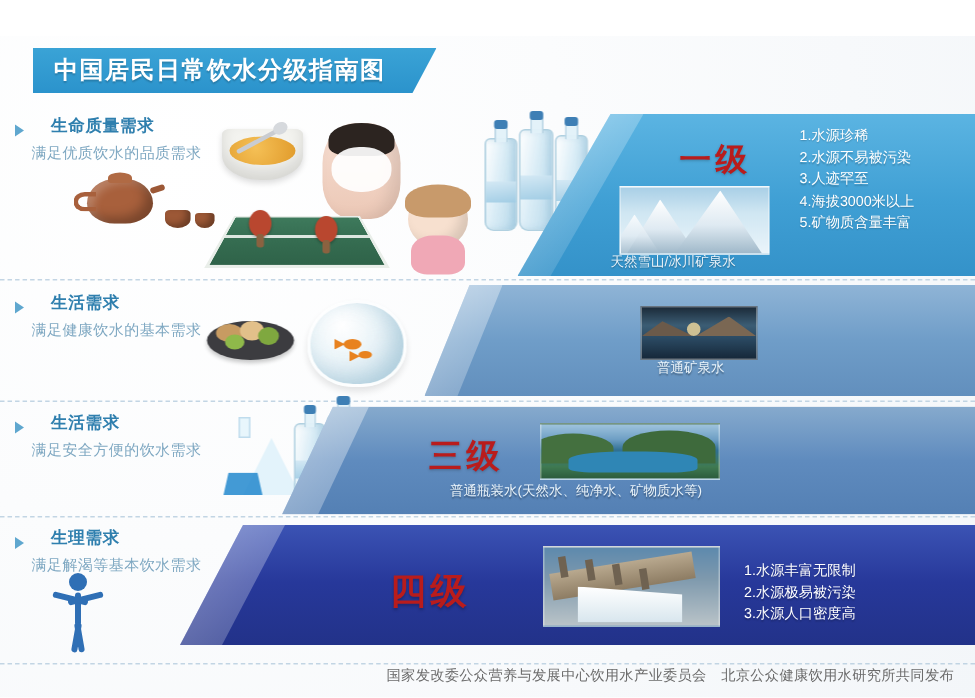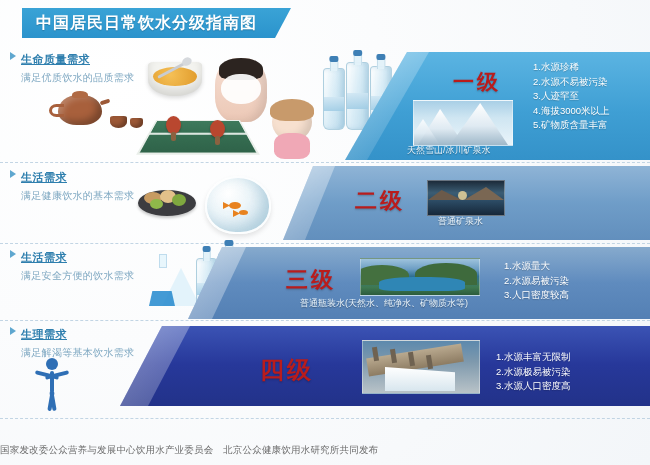--- a/index.html
+++ b/index.html
@@ -2,21 +2,21 @@
 <html><head>
 <meta charset="utf-8">
 <style>
   html,body{margin:0;padding:0;}
   body{
     width:650px;height:465px;overflow:hidden;
     background:#ffffff;
     font-family:"Liberation Sans","DejaVu Sans",sans-serif;
     position:relative;
   }
-  #stage{position:absolute;inset:0;background:#fdfdfd;}
+  #stage{position:absolute;inset:0;background:#fdfdfd;margin-top:24px;}
 
   
   .bg-wash{position:absolute;inset:0;
     background:
       radial-gradient(circle at 18% 18%, #ffffff 0%, #fbfcfd 40%, #f3f6f9 100%);
   }
 
   
   .title-banner{
     position:absolute;left:22px;top:8px;height:30px;
@@ -31,22 +31,22 @@
 
   
   .dotted{
     position:absolute;left:0;width:650px;height:1px;
     border-top:1px dashed #b9cfe0;opacity:.85;
   }
 
   
   .need{position:absolute;left:10px;width:200px;}
   .need .n-title{
-    display:flex;align-items:flex-start;gap:5px;
-    color:#2f7fae;font-size:11px;font-weight:bold;letter-spacing:.5px;text-decoration:underline;
+    display:flex;align-items:flex-end;gap:18px;
+    color:#2f7fae;font-size:11px;font-weight:bold;letter-spacing:.5px;
   }
   .need .tri{
     width:0;height:0;border-left:6px solid #5fa7cf;
     border-top:4px solid transparent;border-bottom:4px solid transparent;
     flex:0 0 auto;
   }
   .need .n-sub{
     margin-top:4px;margin-left:11px;
     color:#7fa8c2;font-size:10px;letter-spacing:.3px;
   }
@@ -67,21 +67,21 @@
     text-shadow:0 1px 1px rgba(0,0,0,.35);
   }
 
   
   .chars{position:absolute;color:#ffffff;font-size:9.5px;line-height:14.5px;
          text-shadow:0 1px 1px rgba(0,0,0,.22);}
   .chars div{white-space:nowrap;}
 
   
   .footer{
-    position:absolute;left:0;right:14px;bottom:8px;text-align:left;
+    position:absolute;left:0;right:14px;bottom:8px;text-align:right;
     color:#6b6b6b;font-size:9.5px;letter-spacing:.2px;
   }
 
   
   .obj{position:absolute;}
 
   
   .teapot{width:44px;height:30px;background:#a8603c;border-radius:45% 45% 42% 42%/55% 55% 45% 45%;
           box-shadow:inset -5px -4px 7px rgba(0,0,0,.28), inset 4px 3px 6px rgba(255,255,255,.22);}
   .teapot:before{content:"";position:absolute;left:-9px;top:9px;width:12px;height:7px;
@@ -354,21 +354,20 @@
       <div>5.矿物质含量丰富</div>
     </div>
   </div>
 
   <div class="tier" style="left:283px;top:166px;width:367px;height:74px;">
     <div class="band" style="background:linear-gradient(180deg,#8fb4d6 0%,#6f9dc8 50%,#628fbd 100%);
                 clip-path:polygon(30px 0, 100% 0, 100% 100%, 0 100%);"></div>
     <div class="band" style="background:linear-gradient(135deg,rgba(255,255,255,.5),rgba(255,255,255,0) 42%);
                 clip-path:polygon(30px 0, 52px 0, 22px 100%, 0 100%);"></div>
 
-    <div class="lvl" style="left:72px;top:20px;font-size:22px;">二级</div>
 
     <div class="thumb lake" style="left:144px;top:14px;width:76px;height:34px;">
       <div class="ridge" style="left:0;top:8px;width:34px;height:11px;clip-path:polygon(0 100%,40% 10%,100% 100%);"></div>
       <div class="ridge" style="right:0;top:6px;width:40px;height:13px;clip-path:polygon(0 100%,55% 0,100% 100%);background:#7a6753;"></div>
       <div class="sun" style="left:30px;top:10px;width:9px;height:9px;"></div>
     </div>
     <div class="cap" style="left:155px;top:49px;">普通矿泉水</div>
 
   </div>
 
@@ -380,25 +379,20 @@
 
     <div class="lvl" style="left:98px;top:18px;font-size:22px;text-align:right;">三级</div>
 
     <div class="thumb res" style="left:172px;top:11px;width:118px;height:36px;">
       <div class="hill" style="left:-6px;top:6px;width:54px;height:20px;"></div>
       <div class="hill" style="right:2px;top:4px;width:62px;height:22px;background:#3e6a3c;"></div>
       <div class="water" style="left:18px;top:18px;width:86px;height:14px;border-radius:40% 40% 20% 20%;"></div>
     </div>
     <div class="cap" style="left:112px;top:50px;">普通瓶装水(天然水、纯净水、矿物质水等)</div>
 
-    <div class="chars" style="left:316px;top:12px;">
-      <div>1.水源量大</div>
-      <div>2.水源易被污染</div>
-      <div>3.人口密度较高</div>
-    </div>
   </div>
 
   <div class="tier" style="left:120px;top:326px;width:530px;height:80px;">
     <div class="band" style="background:linear-gradient(180deg,#3b53b4 0%,#27389a 48%,#223289 100%);
                 clip-path:polygon(42px 0, 100% 0, 100% 100%, 0 100%);"></div>
     <div class="band" style="background:linear-gradient(135deg,rgba(255,255,255,.42),rgba(255,255,255,0) 40%);
                 clip-path:polygon(42px 0, 70px 0, 28px 100%, 0 100%);"></div>
 
     <div class="lvl" style="left:140px;top:28px;font-size:24px;">四级</div>
 

